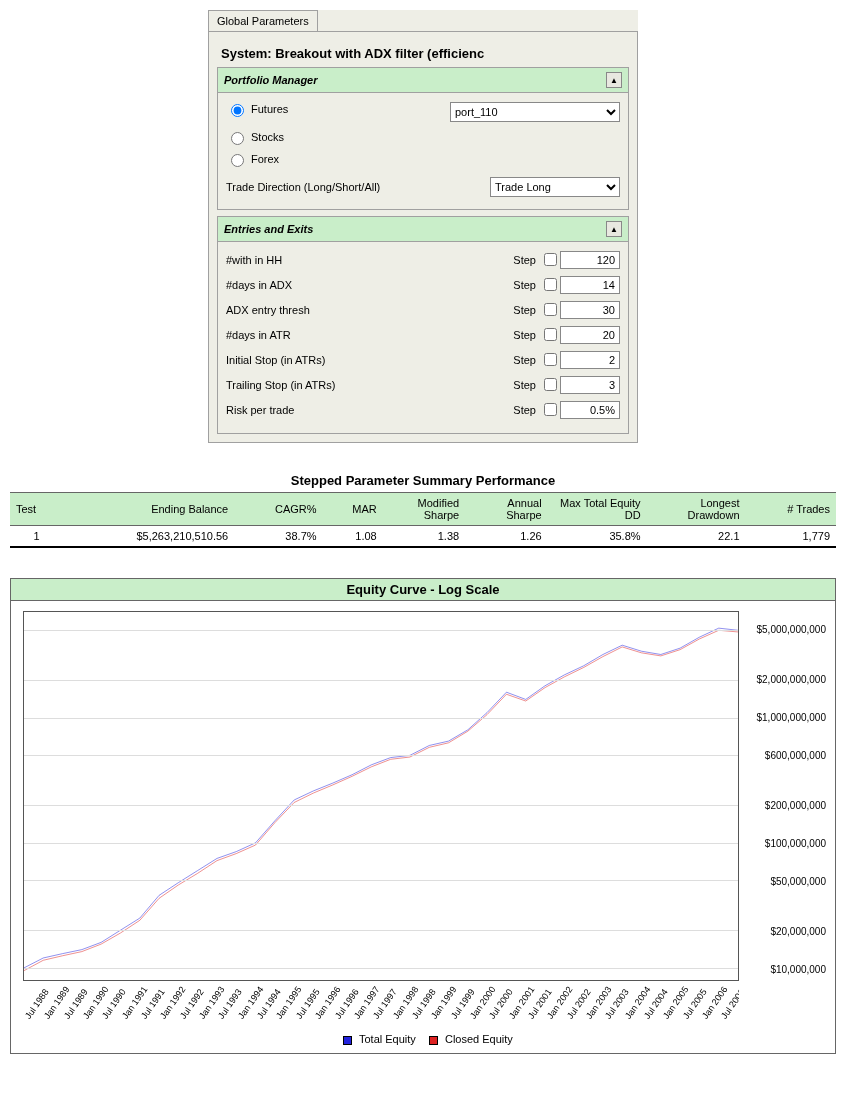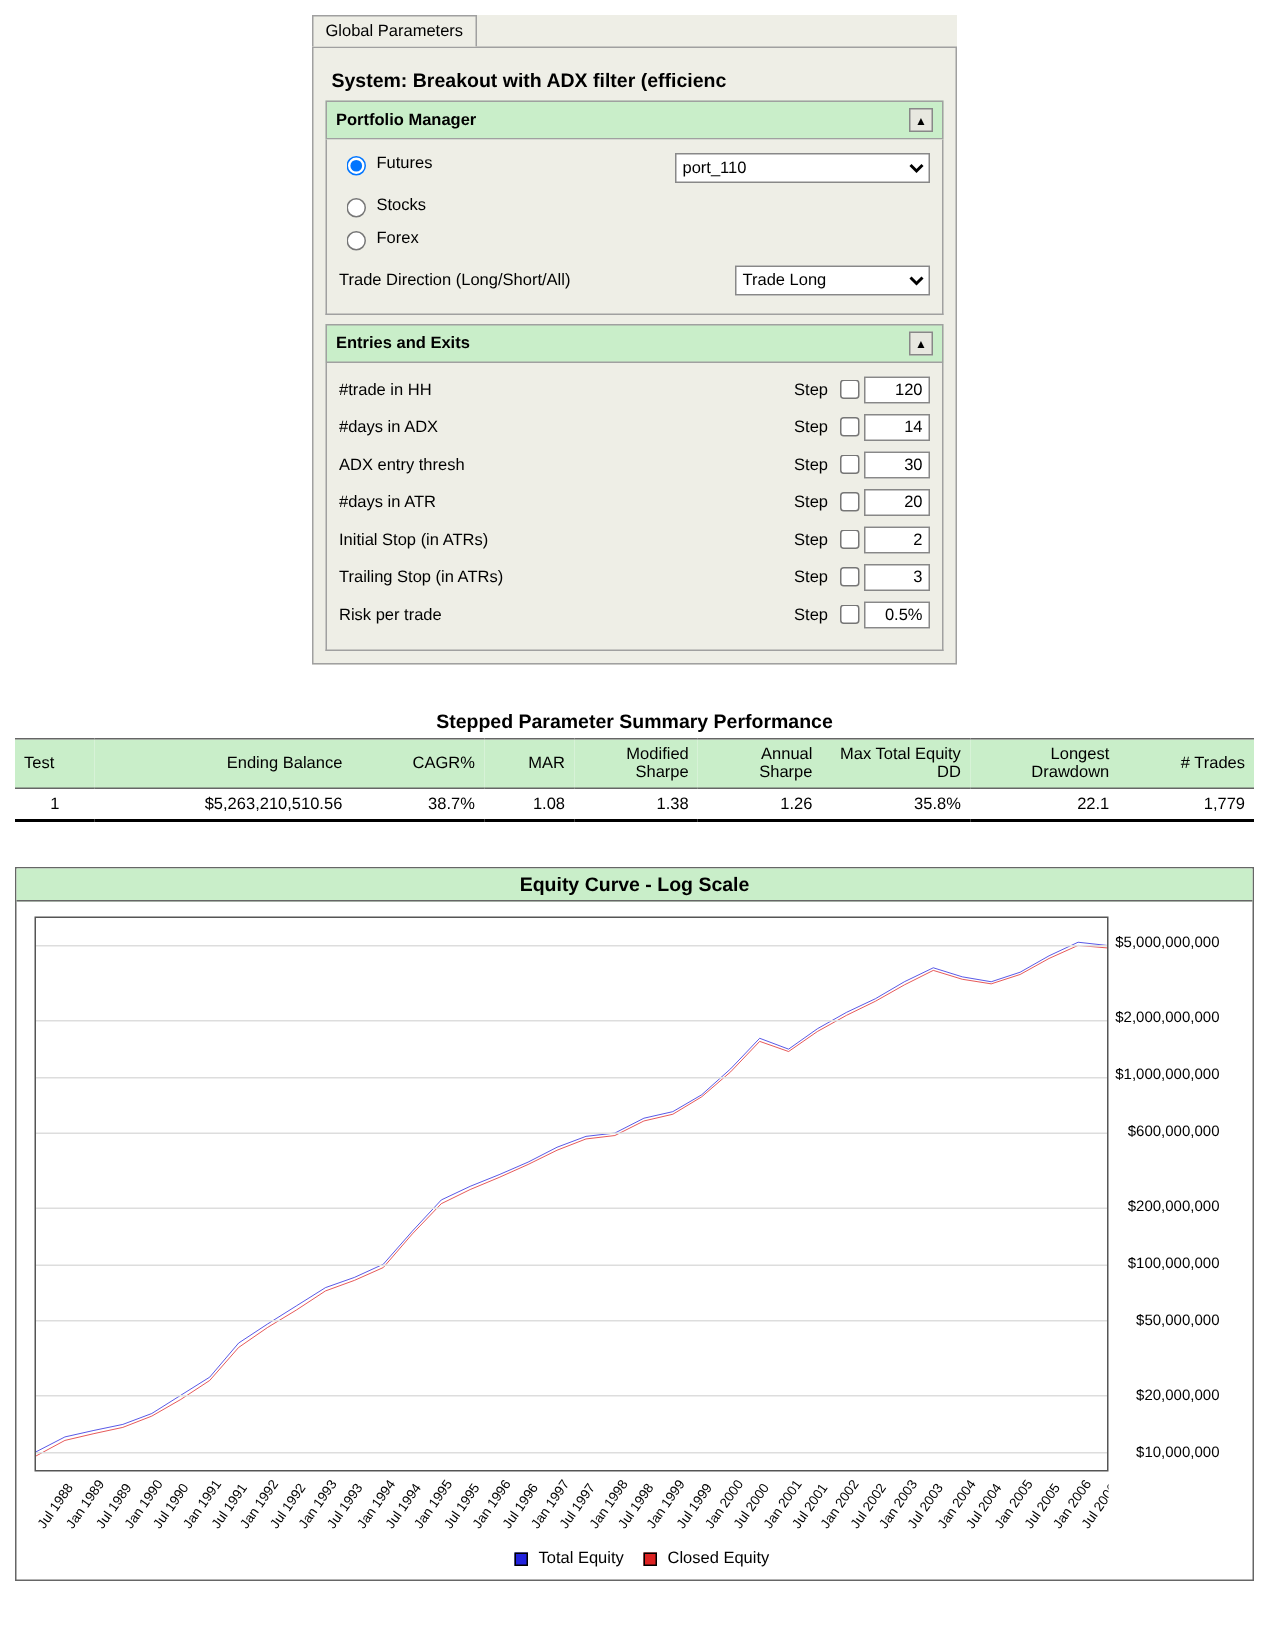--- a/index.html
+++ b/index.html
@@ -50,20 +50,21 @@
   }
   .section-header {
     background: #c9eec9;
     border: 1px solid #a0a0a0;
     padding: 4px 6px;
     font-weight: bold;
     font-size: 11px;
     display: flex;
     justify-content: space-between;
     align-items: center;
+    font-style: italic;
   }
   .scroll-btn {
     width: 16px;
     height: 16px;
     border: 1px solid #888;
     background: #e8e8e0;
     display: inline-flex;
     align-items: center;
     justify-content: center;
     font-size: 8px;
@@ -96,21 +97,21 @@
   }
   .param-row {
     display: flex;
     align-items: center;
     margin-bottom: 6px;
     justify-content: space-between;
   }
   .param-label { flex: 1; }
   .step-label { margin: 0 4px; }
   .param-input {
-    width: 44px;
+    width: 60px;
     text-align: right;
     border: 1px solid #888;
     background: #fff;
     font-size: 11px;
     padding: 2px 4px;
     height: 18px;
   }
   .trade-dir-row {
     display: flex;
     align-items: center;
@@ -183,21 +184,21 @@
   .y-labels {
     position: absolute;
     right: 6px;
     top: 10px;
     height: 370px;
     width: 84px;
     font-size: 10px;
   }
   .y-label {
     position: absolute;
-    right: 16px;
+    right: 3px;
     transform: translateY(-50%);
     white-space: nowrap;
   }
   .x-labels {
     display: flex;
     margin-right: 90px;
     margin-left: 6px;
     justify-content: space-between;
     height: 50px;
     overflow: hidden;
@@ -266,21 +267,21 @@
       </div>
     </div>
 
     <div class="section-header" style="margin-top:6px">
       <span>Entries and Exits</span>
       <span class="scroll-btn">▲</span>
     </div>
     <div class="section-body" id="entries-body">
 
     <div class="param-row">
-          <span class="param-label">#trade in HH</span>
+          <span class="param-label">#with in HH</span>
           <span class="step-label">Step</span>
           <input type="checkbox" style="">
           <input class="param-input" value="120" style="">
         </div>
         <div class="param-row">
           <span class="param-label">#days in ADX</span>
           <span class="step-label">Step</span>
           <input type="checkbox" style="">
           <input class="param-input" value="14" style="">
         </div>

